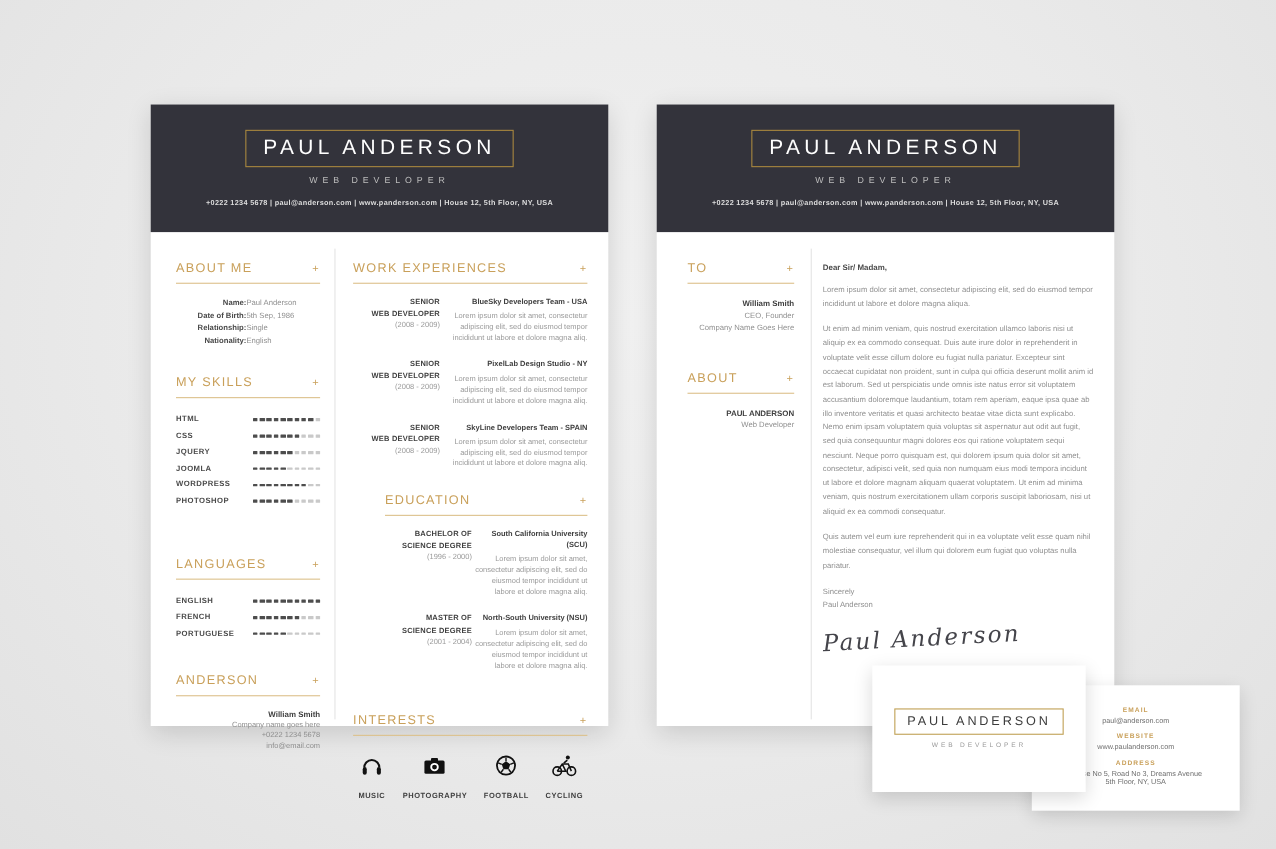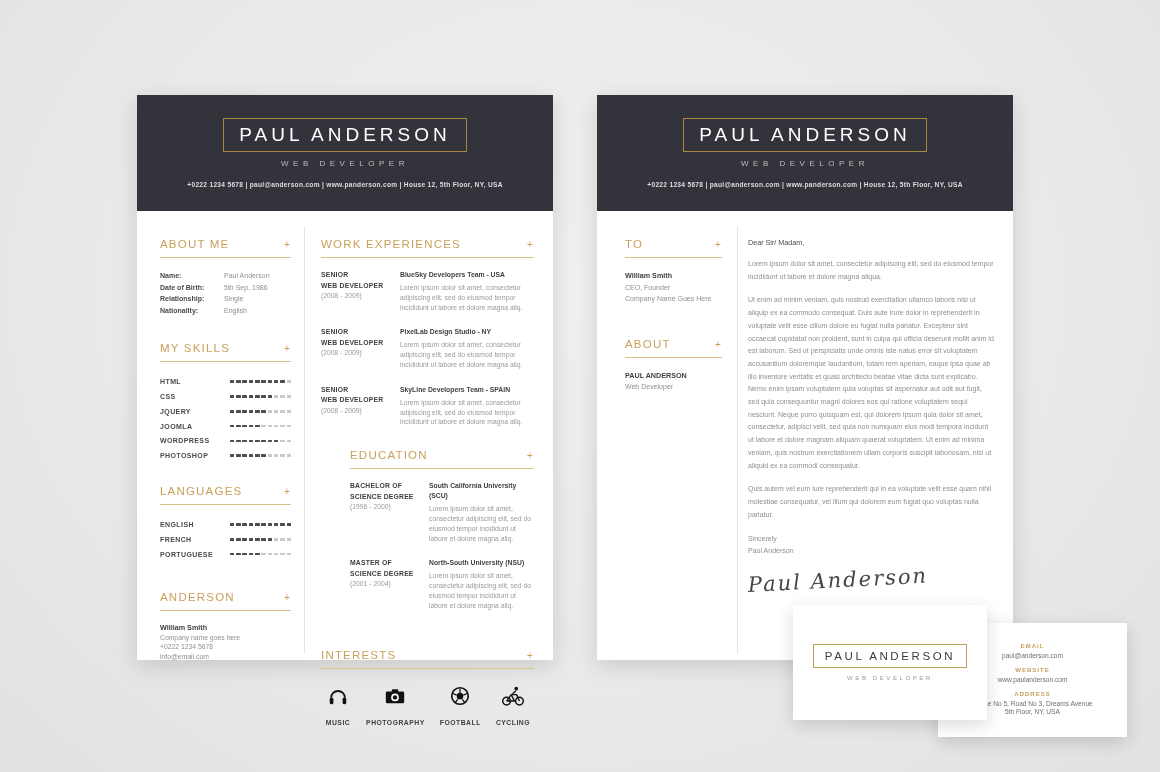--- a/index.html
+++ b/index.html
@@ -19,21 +19,21 @@
                align-items:center;justify-content:center;}
   .name-box{border:1px solid #a8873f;padding:5px 15px;color:#ffffff;font-size:19px;
             letter-spacing:4px;font-weight:400;white-space:nowrap;}
   .header-title{margin-top:7px;color:#bdbdbd;font-size:8px;letter-spacing:4.5px;}
   .header-contact{margin-top:13px;color:#dedede;font-size:6.6px;font-weight:bold;
                   letter-spacing:0.3px;white-space:nowrap;}
 
   .page-body{position:absolute;top:116px;left:0;right:0;bottom:0;}
 
   
-  .sec{margin-bottom:0;}
+  .sec{margin-bottom:0;text-align:right;}
   .sec-head{display:flex;justify-content:space-between;align-items:baseline;
             color:#c9a05a;font-size:11.5px;letter-spacing:1.2px;font-weight:400;}
   .sec-head .plus{font-size:10px;color:#c9a05a;}
   .sec-rule{border-bottom:1px solid #dcc08a;margin-top:7px;margin-bottom:12px;}
 
   
   .col{position:absolute;top:27px;}
   #resume-left{left:23px;width:131px;}
   #resume-right{left:184px;width:213px;}
   .v-divider{position:absolute;top:15px;bottom:6px;width:1px;background:#e4e4e4;}
@@ -71,21 +71,21 @@
   .interests{display:flex;justify-content:space-between;margin-top:16px;padding:0 4px;}
   .interest{display:flex;flex-direction:column;align-items:center;}
   .interest svg{height:22px;width:26px;}
   .interest-label{margin-top:8px;font-size:6.8px;font-weight:bold;color:#3f3f3f;
                   letter-spacing:0.5px;}
 
   
   .to-name{font-size:7.2px;font-weight:bold;color:#3f3f3f;line-height:11.5px;}
   .to-line{font-size:7px;color:#8f8f8f;line-height:11.5px;}
   .letter-gap{height:33px;}
-  .salutation{font-size:7.2px;font-weight:normal;color:#4a4a4a;}
+  .salutation{font-size:7.2px;font-weight:bold;color:#4a4a4a;}
   .letter-par{font-size:7px;color:#8f8f8f;line-height:12.7px;margin-top:11px;}
   .closing{font-size:7px;color:#8f8f8f;line-height:12px;margin-top:12px;}
   .signature{margin-top:16px;font-family:"DejaVu Serif","Liberation Serif",serif;
              font-style:italic;font-size:21px;color:#44444a;letter-spacing:2px;
              transform:rotate(-3deg);transform-origin:left center;}
 
   
   .biz-card{position:absolute;background:#ffffff;box-shadow:0 5px 16px rgba(0,0,0,0.15);}
   #card-front{left:793px;top:605px;width:194px;height:115px;z-index:3;
               display:flex;flex-direction:column;align-items:center;justify-content:center;}
@@ -229,21 +229,21 @@
               <span class="dash on"></span>
               <span class="dash on"></span>
               <span class="dash"></span>
               <span class="dash"></span>
               <span class="dash"></span>
               <span class="dash"></span>
             </span>
         </div>
       </div>
 
-      <div class="sec" style="margin-top:22px;">
+      <div class="sec" style="margin-top:44px;">
         <div class="sec-head">
           <span>LANGUAGES</span>
           <span class="plus">+</span>
         </div>
         <div class="sec-rule"></div>
         <div class="skill">
           <span>ENGLISH</span>
           <span class="dashes">
               <span class="dash on"></span>
               <span class="dash on"></span>

